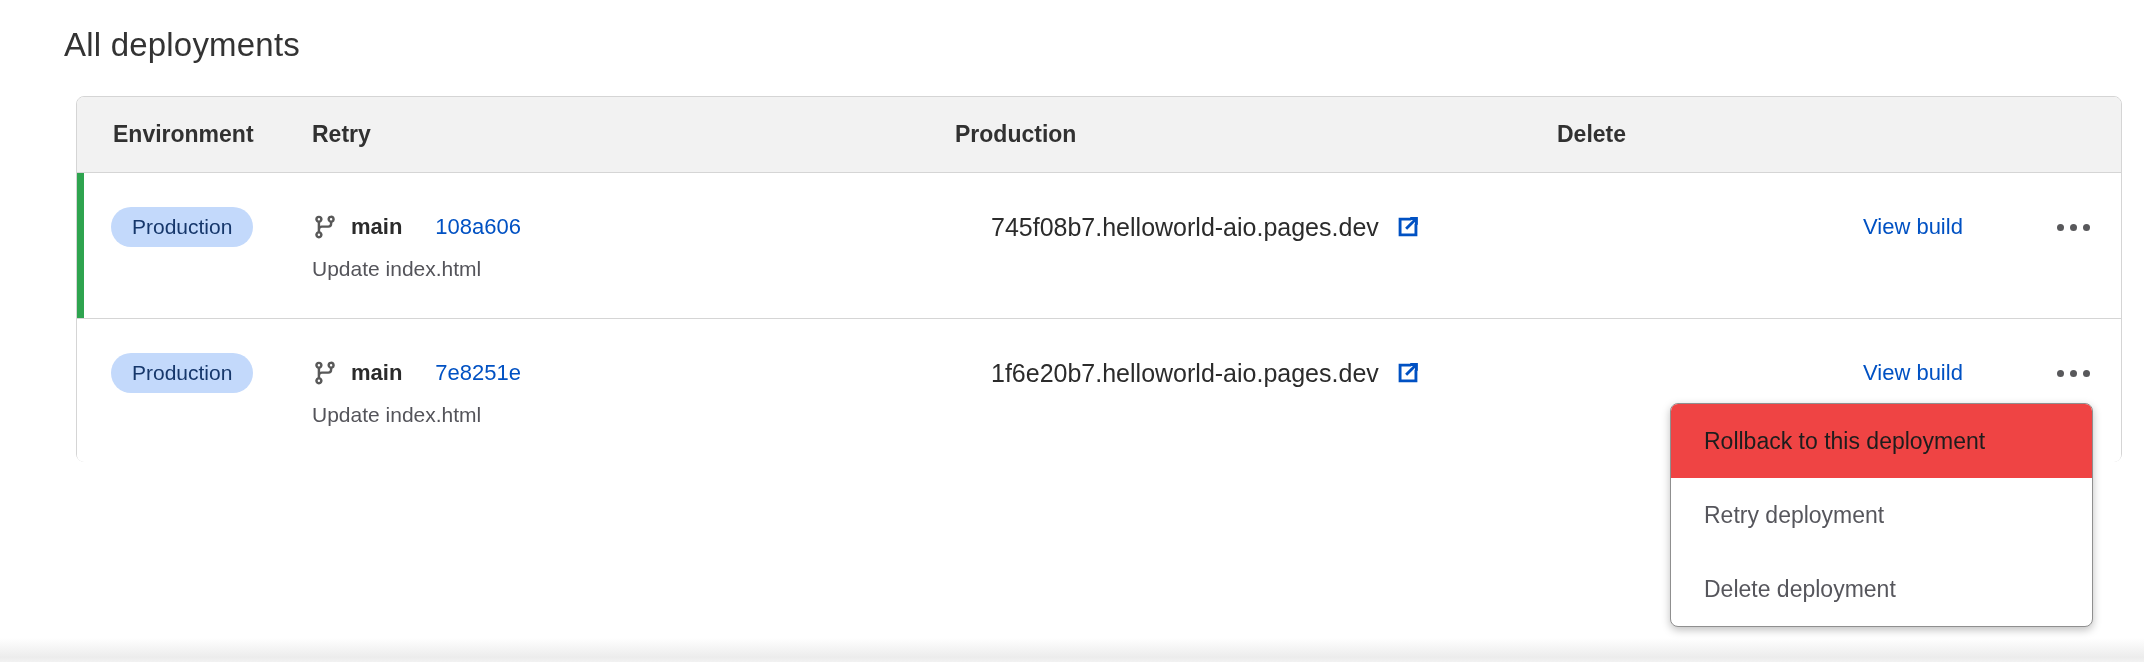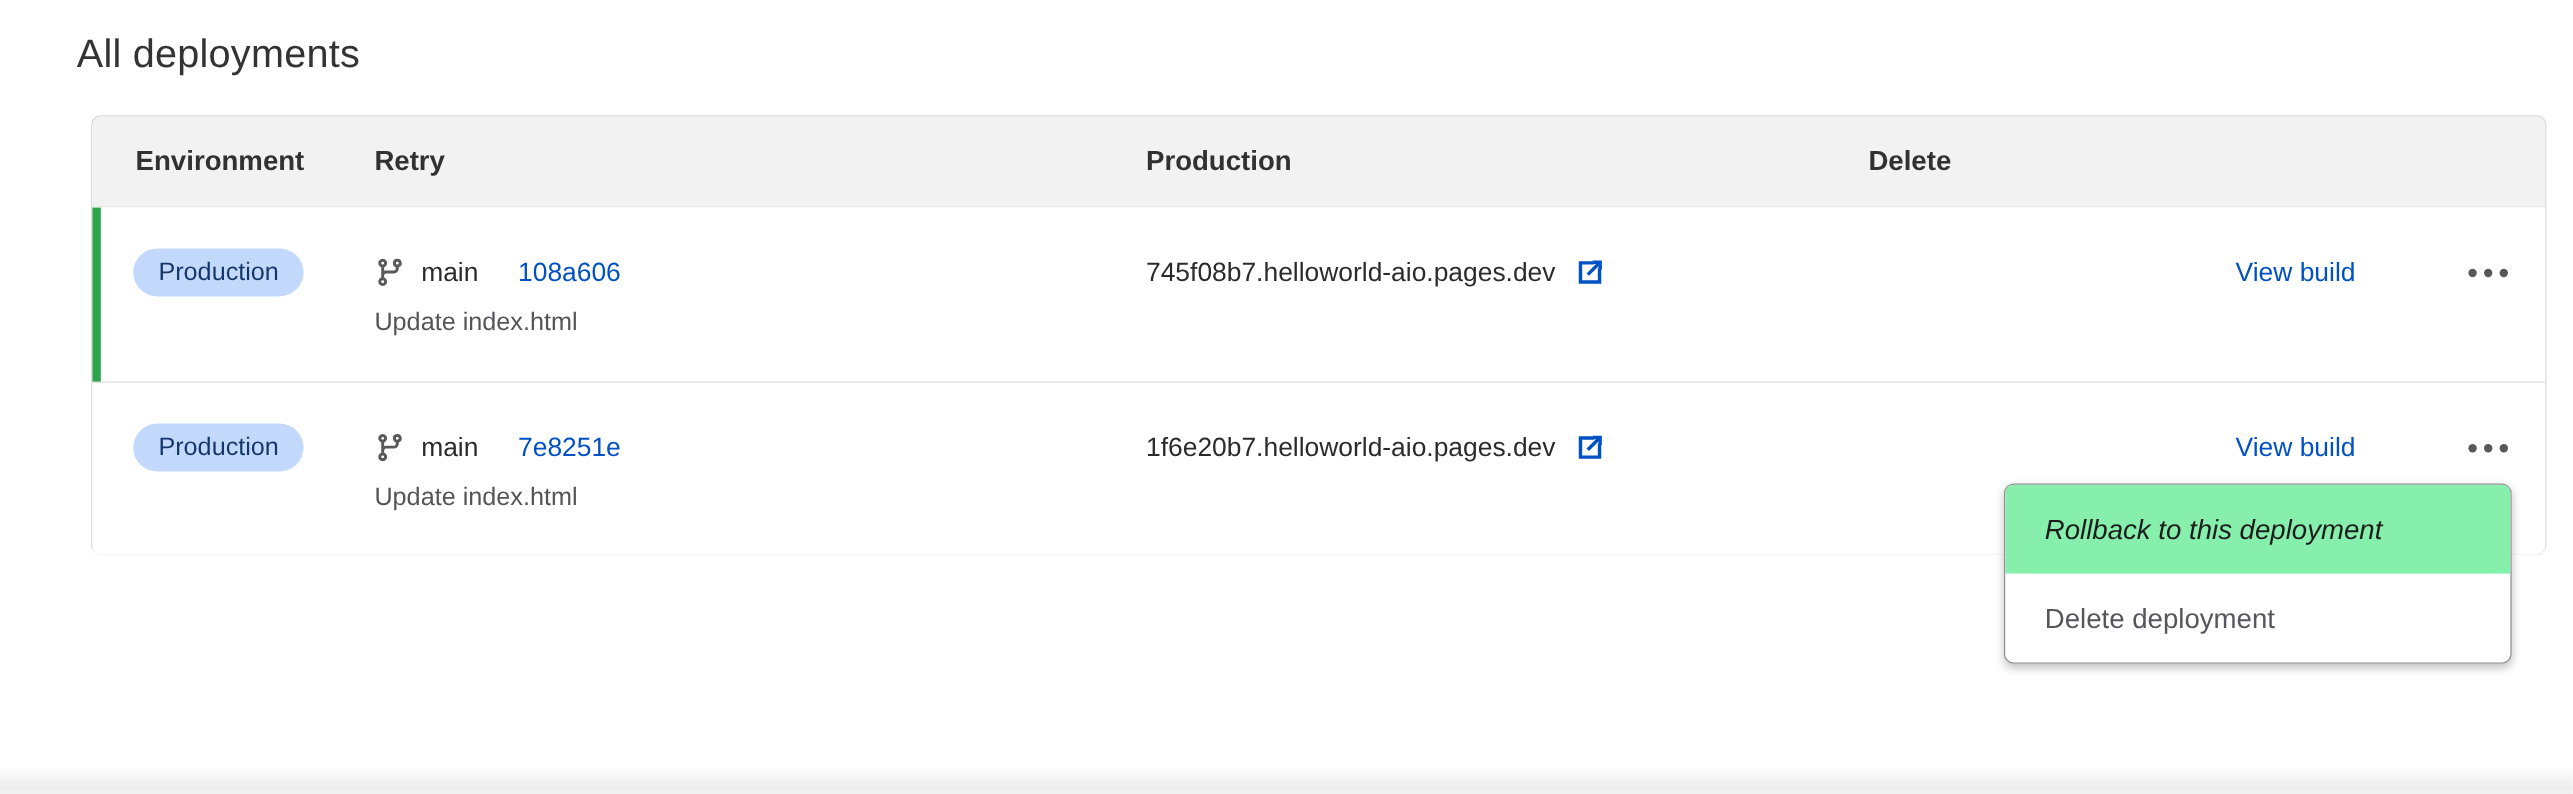--- a/index.html
+++ b/index.html
@@ -59,25 +59,25 @@
 
   .badge {
     display: inline-flex; align-items: center;
     height: 40px; padding: 0 21px;
     background: #c3d9fb; color: #16376b;
     font-size: 21px; border-radius: 20px;
   }
 
   .src-line { gap: 0; }
   .branch-icon { width: 26px; height: 26px; margin-right: 13px; flex: none; }
-  .branch-name { font-size: 22px; font-weight: 400; color: #2b2b2b; margin-right: 33px; }
+  .branch-name { font-size: 22px; font-weight: 700; color: #2b2b2b; margin-right: 33px; }
   .link { color: #0051c3; font-size: 22px; text-decoration: none; cursor: pointer; }
   .commit-msg { font-size: 21px; color: #54545a; }
 
-  .dep-url { font-size: 22px; color: #2b2b2b; margin-right: 15px; }
+  .dep-url { font-size: 25px; color: #2b2b2b; margin-right: 15px; margin-left: 36px; }
   .ext-icon { width: 27px; height: 27px; cursor: pointer; flex: none; }
 
   .check-icon { width: 31px; height: 31px; margin-right: 13px; flex: none; }
   .status-text { font-size: 22px; color: #2b2b2b; }
 
   .ellipsis {
     display: flex; gap: 6px; align-items: center;
     padding: 12px 0; cursor: pointer;
   }
   .ellipsis .dot {
@@ -93,21 +93,21 @@
     box-shadow: 0 3px 8px rgba(0,0,0,0.25);
     overflow: hidden;
     box-sizing: border-box;
     z-index: 10;
   }
   .menu-item {
     height: 74px; display: flex; align-items: center;
     padding: 0 33px; font-size: 23px; color: #56565c;
     cursor: pointer; box-sizing: border-box;
   }
-  .menu-item.highlighted { background: #86efac; color: #1d1d1d; font-style: italic; }
+  .menu-item.highlighted { background: #ef4444; color: #1d1d1d; }
 
   
   .bottom-divider {
     position: absolute; left: 0; top: 638px; width: 2144px; height: 24px;
     background: linear-gradient(180deg, #ffffff 0%, #ececec 80%, #f2f2f2 100%);
   }
 </style>
 </head>
 <body>
 
@@ -199,18 +199,19 @@
           <span class="dot"></span>
             <span class="dot"></span>
             <span class="dot"></span>
         </div>
       </div>
     </div>
   </section>
 
   <div class="menu">
     <div class="menu-item highlighted">Rollback to this deployment</div>
+    <div class="menu-item">Retry deployment</div>
     <div class="menu-item">Delete deployment</div>
   </div>
 
   <div class="bottom-divider"></div>
 
 </main>
 
 </body></html>

